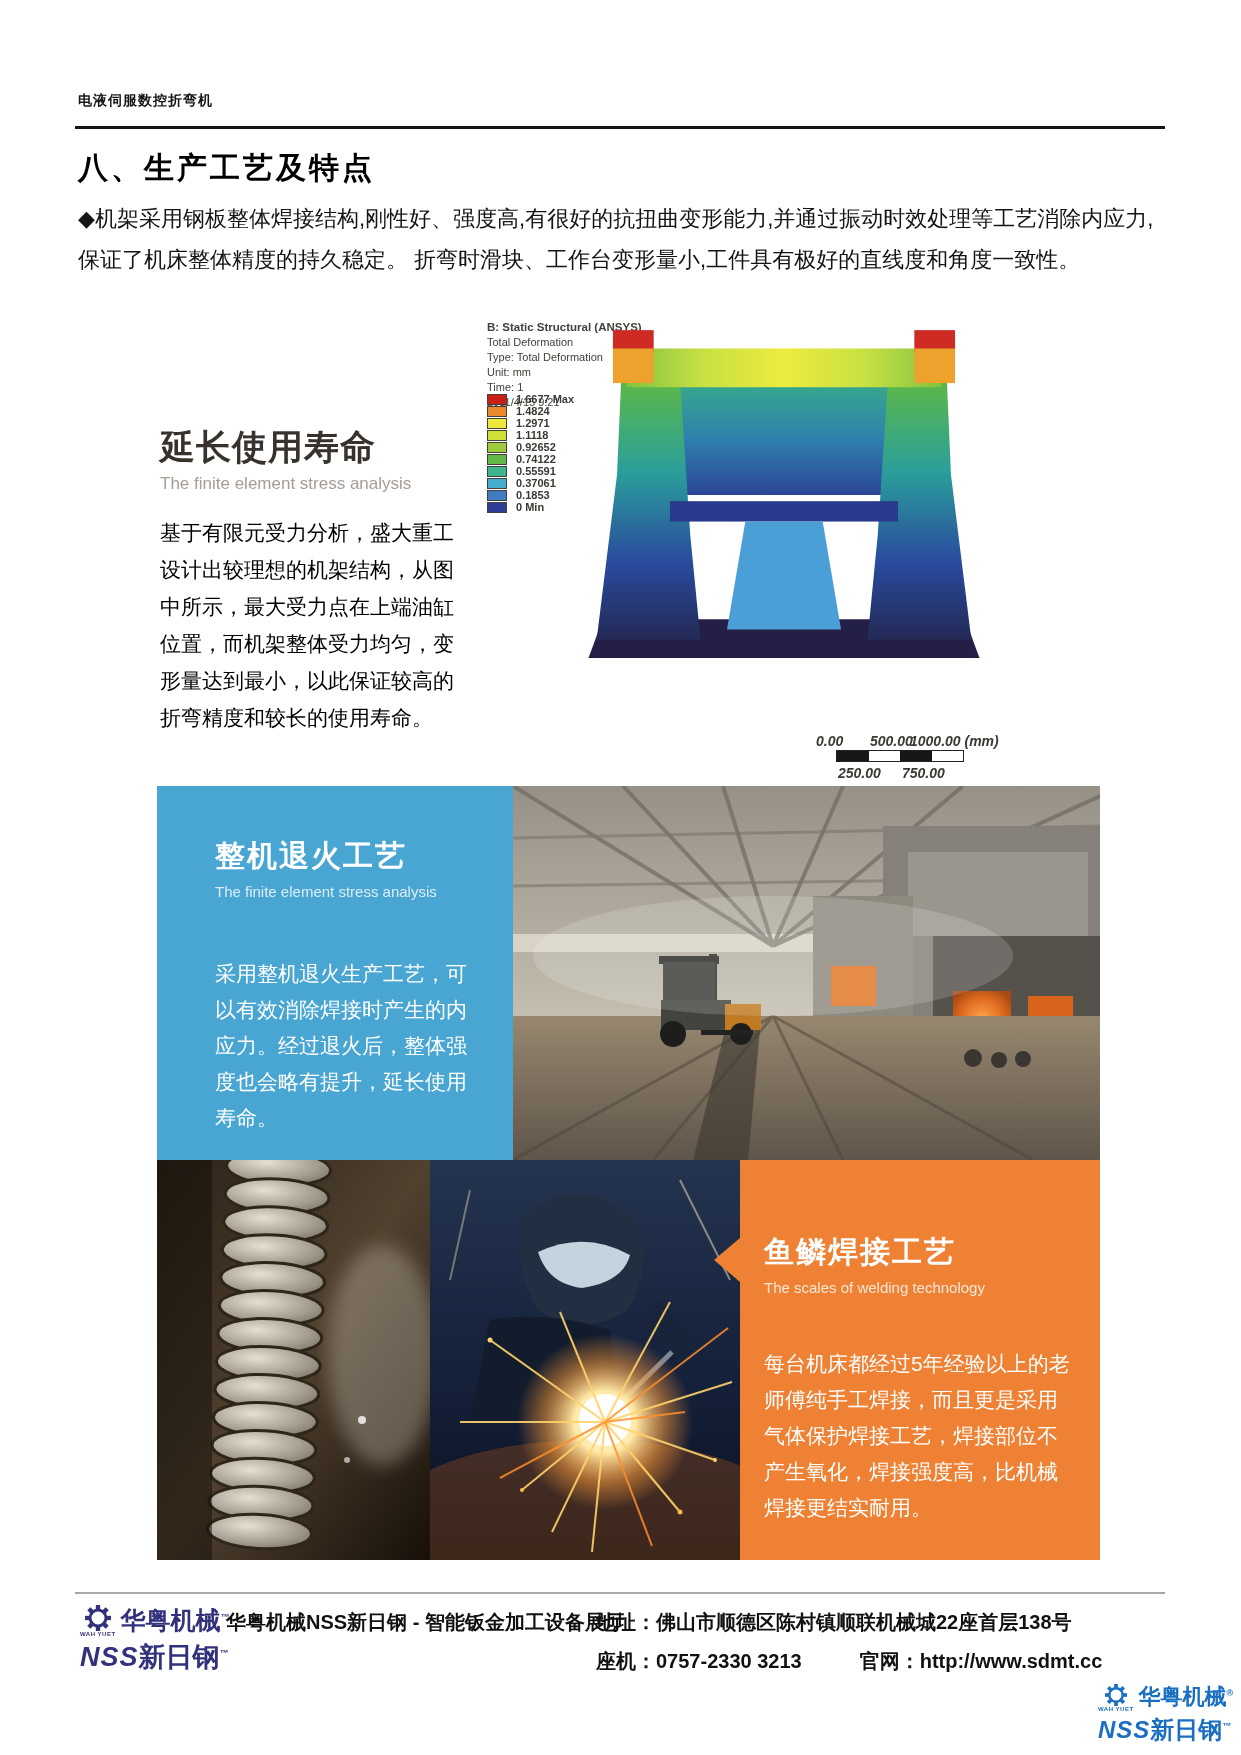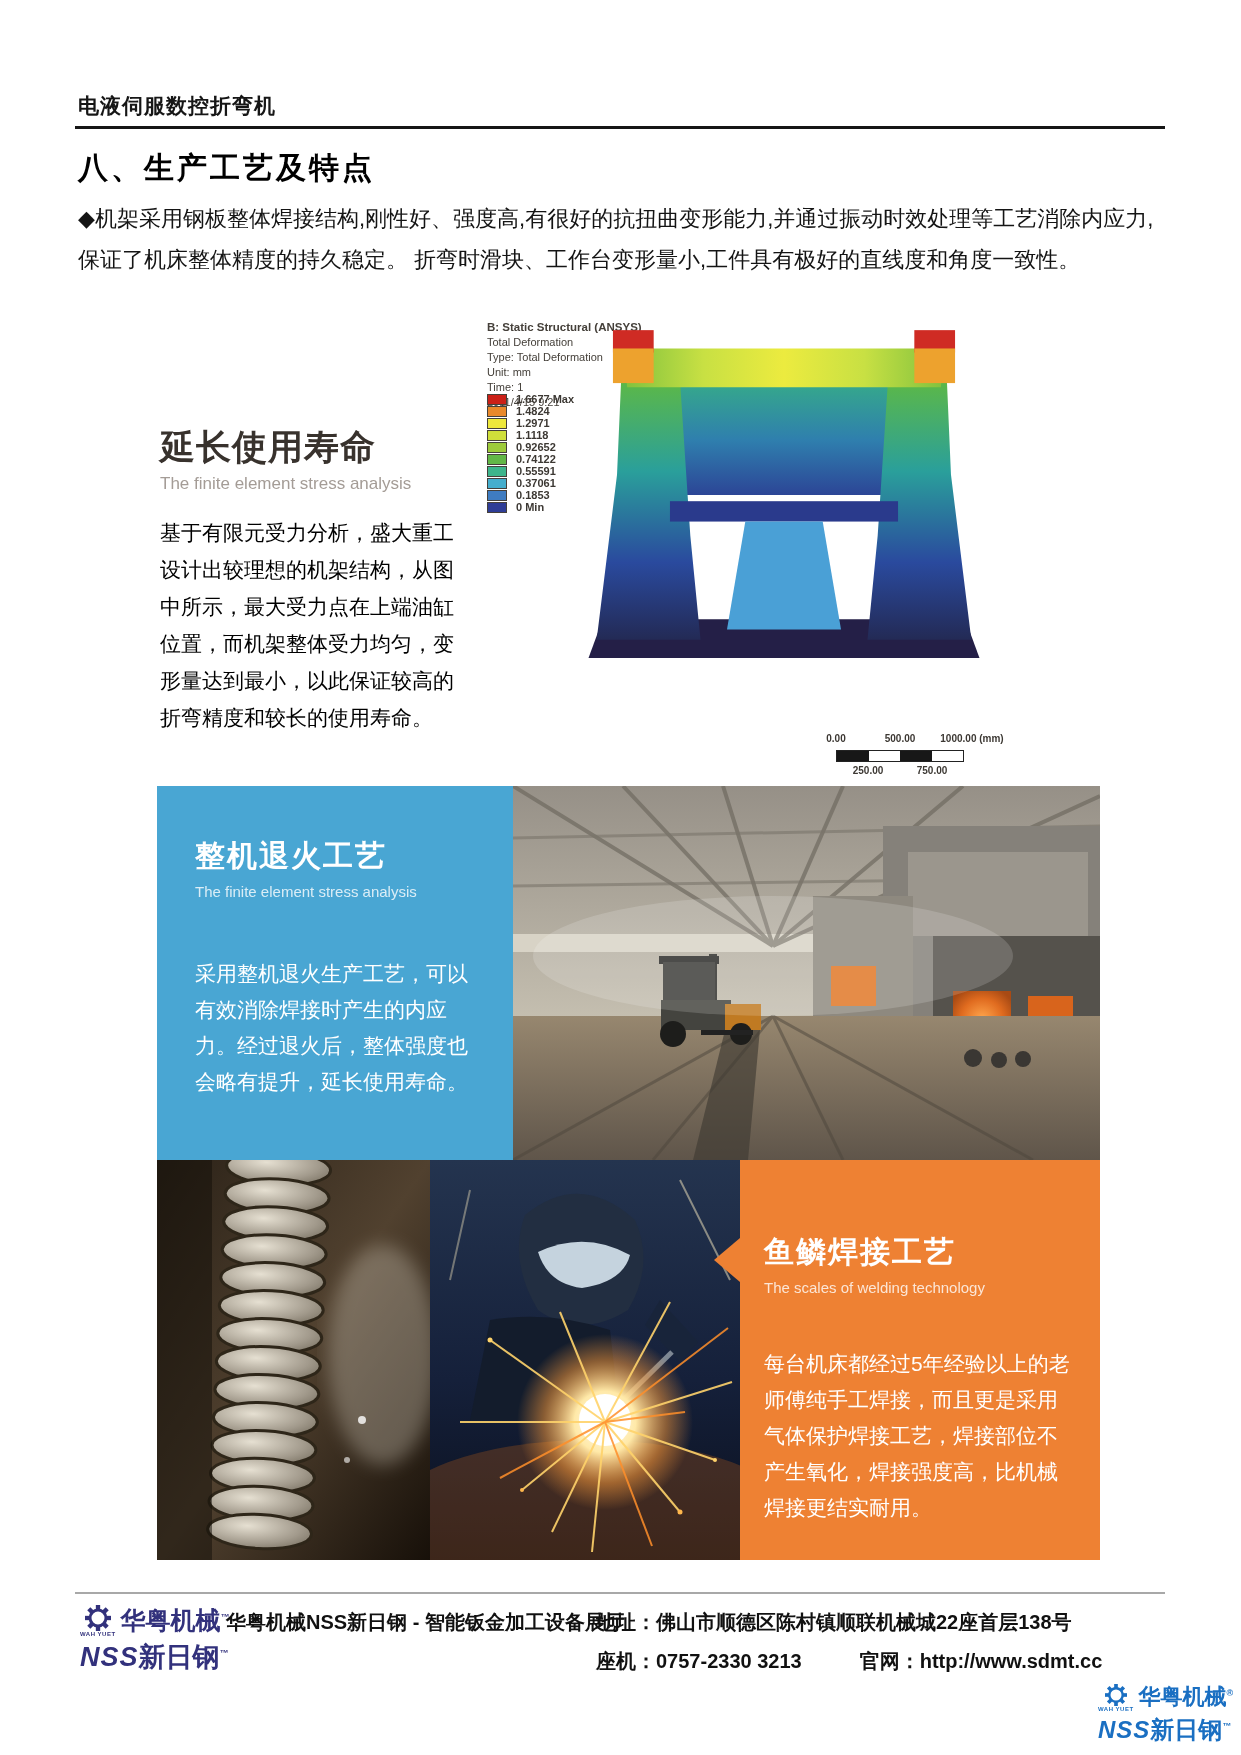--- a/index.html
+++ b/index.html
@@ -2,48 +2,48 @@
 <html lang="zh"><head>
 <meta charset="utf-8">
 <style>
   html,body{margin:0;padding:0;background:#e8e8e8;}
   .page{position:relative;width:1241px;height:1755px;background:#ffffff;margin:0 auto;overflow:hidden;
         font-family:"Liberation Sans","DejaVu Sans",sans-serif;color:#1a1a1a;}
   .abs{position:absolute;}
   .pre{white-space:pre;}
 
   
-  .hdr-title{left:78px;top:92px;font-size:21px;font-weight:600;letter-spacing:1px;color:#161616;}
+  .hdr-title{left:78px;top:92px;font-size:14px;font-weight:600;letter-spacing:1px;color:#161616;}
   .hdr-rule{left:75px;top:126px;width:1090px;height:3px;background:#161616;}
 
   
   .sec-title{left:78px;top:148px;font-size:30px;font-weight:600;letter-spacing:3px;color:#000;}
   .intro{left:78px;top:198px;width:1096px;font-size:22px;line-height:41px;font-weight:500;color:#141414;}
 
   
   .fea-left{left:160px;top:424px;width:312px;}
   .fea-title{font-size:35px;font-weight:bold;color:#38322d;letter-spacing:1px;}
   .fea-sub{font-size:17px;color:#a49c96;margin-top:3px;}
   .fea-body{margin-top:20px;font-size:21px;line-height:37px;color:#000000;}
 
   .ansys-info{left:487px;top:320px;font-size:11px;line-height:15px;color:#45403a;}
   .ansys-info .b{font-weight:bold;font-size:11.5px;}
   .legend{left:487px;top:393px;}
   .lrow{display:flex;align-items:center;height:12px;}
   .sw{width:20px;height:11px;border:1px solid #45403a;box-sizing:border-box;}
   .lv{margin-left:9px;font-size:11px;font-weight:bold;color:#3c3833;}
   .machine-wrap{left:558px;top:322px;width:452px;height:336px;}
-  .scl{font-size:10px;font-weight:bold;color:#3c3833;text-align:center;}
+  .scl{font-size:14px;font-weight:bold;color:#3c3833;text-align:left;font-style:italic;}
   .scalebar{left:836px;top:750px;width:128px;height:12px;border:1px solid #222;box-sizing:border-box;display:flex;}
   .scalebar i{flex:1;}
   .sb-black{background:#171717;}
   .sb-white{background:#fff;border-left:1px solid #171717;}
 
   
-  .blue-box{left:157px;top:786px;width:356px;height:374px;box-sizing:border-box;padding:50px 26px 0 38px;}
+  .blue-box{left:157px;top:786px;width:356px;height:374px;box-sizing:border-box;padding:50px 26px 0 58px;}
   .box-title{font-size:30px;font-weight:bold;color:#fff;letter-spacing:2px;}
   .box-sub{font-size:15px;color:rgba(255,255,255,.8);margin-top:6px;}
   .box-body{margin-top:56px;font-size:21px;line-height:36px;color:#fff;}
   .blue-tri{position:absolute;right:-28px;top:232px;width:0;height:0;
             border-top:25px solid transparent;border-bottom:25px solid transparent;border-left:28px solid transparent;}
   .photo{display:block;}
 
   
   .orange-box{left:740px;top:1160px;width:360px;height:400px;box-sizing:border-box;padding:72px 22px 0 24px;}
   .orange-box .box-body{margin-top:50px;}

